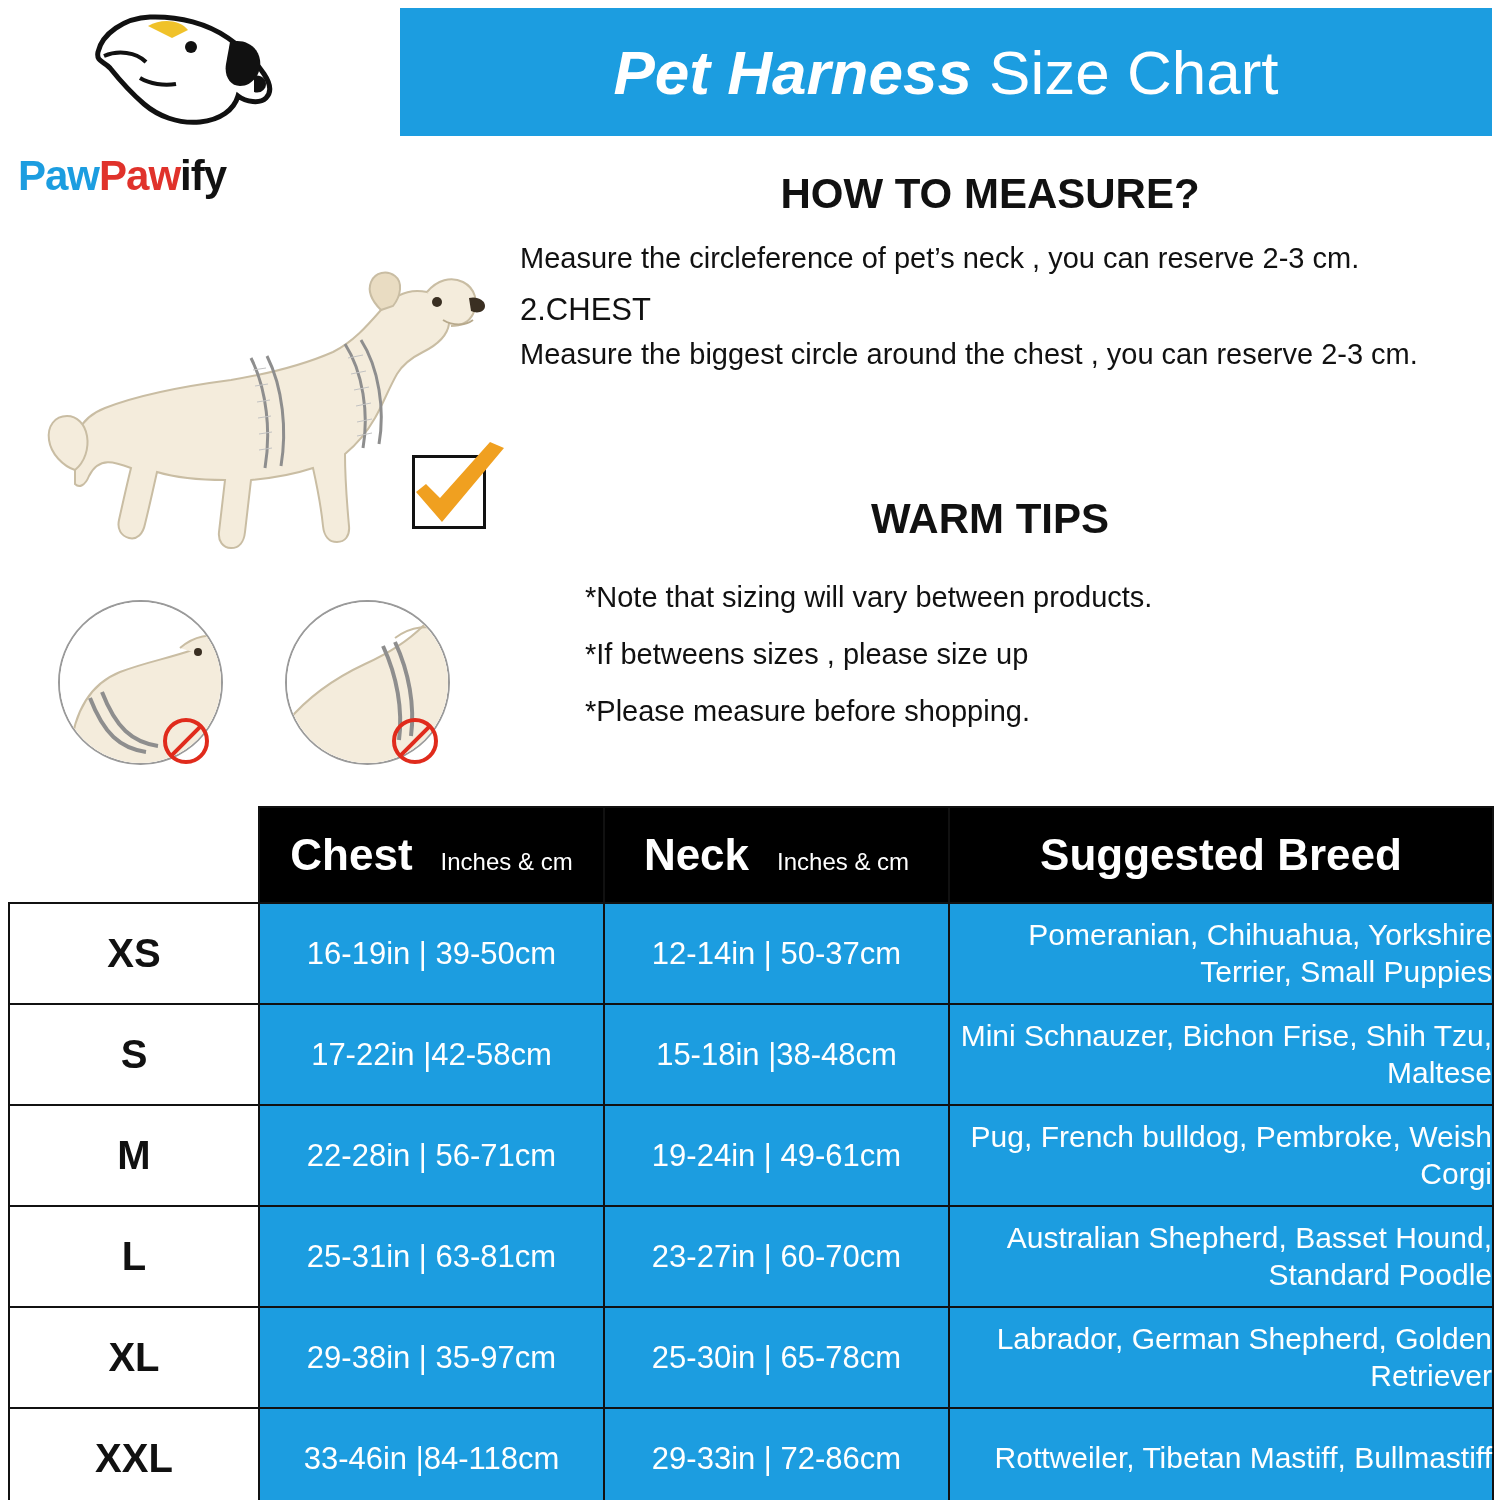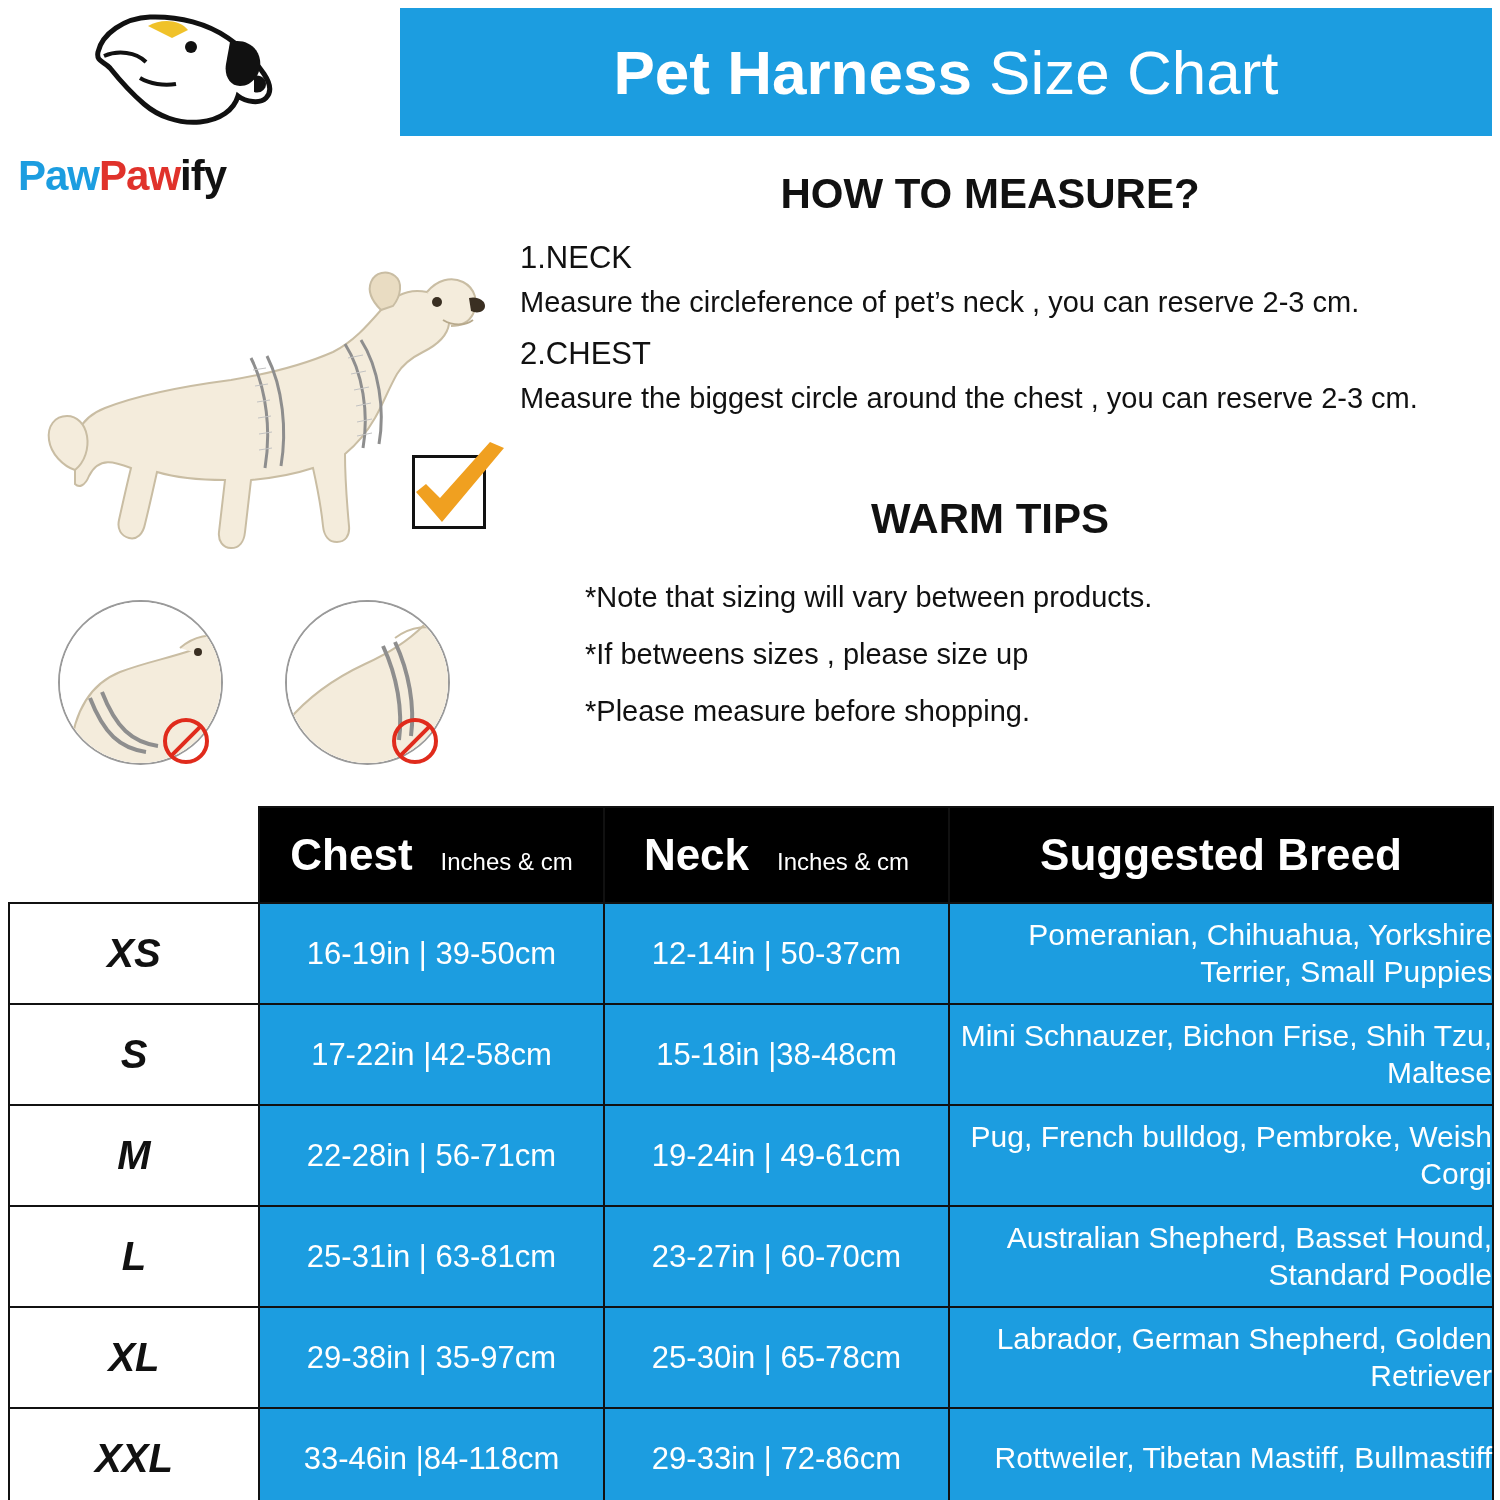--- a/index.html
+++ b/index.html
@@ -25,21 +25,21 @@
     display: flex;
     align-items: center;
     justify-content: center;
   }
   .header-title {
     font-size: 62px;
     color: #ffffff;
     white-space: nowrap;
     letter-spacing: 0px;
   }
-  .header-title b { font-weight: bold; }
+  .header-title b { font-weight: bold; font-style: italic; }
   .header-title span.light { font-weight: normal; }
 
   
   .logo-wrap {
     position: absolute;
     left: 10px; top: 12px;
     width: 380px; height: 210px;
   }
   .logo-dog {
     position: absolute;
@@ -190,21 +190,20 @@
   .hdr.breed .big { font-size: 44px; }
 
   .cell-size {
     background: #ffffff;
     color: #111111;
     font-size: 40px;
     font-weight: bold;
     text-align: center;
     vertical-align: middle;
     height: 101px;
-    font-style: italic;
   }
   .cell-blue {
     background: #1c9de0;
     color: #ffffff;
     font-size: 31px;
     text-align: center;
     vertical-align: middle;
     line-height: 1.22;
     padding: 4px 6px;
   }
@@ -241,21 +240,20 @@
   </div>
 
   <div class="header-bar">
     <div class="header-title">
       <b>Pet Harness </b><span class="light">Size Chart</span>
     </div>
   </div>
 
   <div class="howto-title">HOW TO MEASURE?</div>
   <div class="measure-block">
-    <p class="m-label">1.NECK</p>
     <p class="m-text">Measure the circleference of pet’s neck , you can reserve 2-3 cm.</p>
     <p class="m-label">2.CHEST</p>
     <p class="m-text">Measure the biggest circle around the chest , you can reserve 2-3 cm.</p>
   </div>
 
   <div class="warm-title">WARM TIPS</div>
   <div class="tips-block">
     <p class="tip-line">*Note that sizing will vary between products.</p>
     <p class="tip-line">*If betweens sizes , please size up</p>
     <p class="tip-line">*Please measure before shopping.</p>

